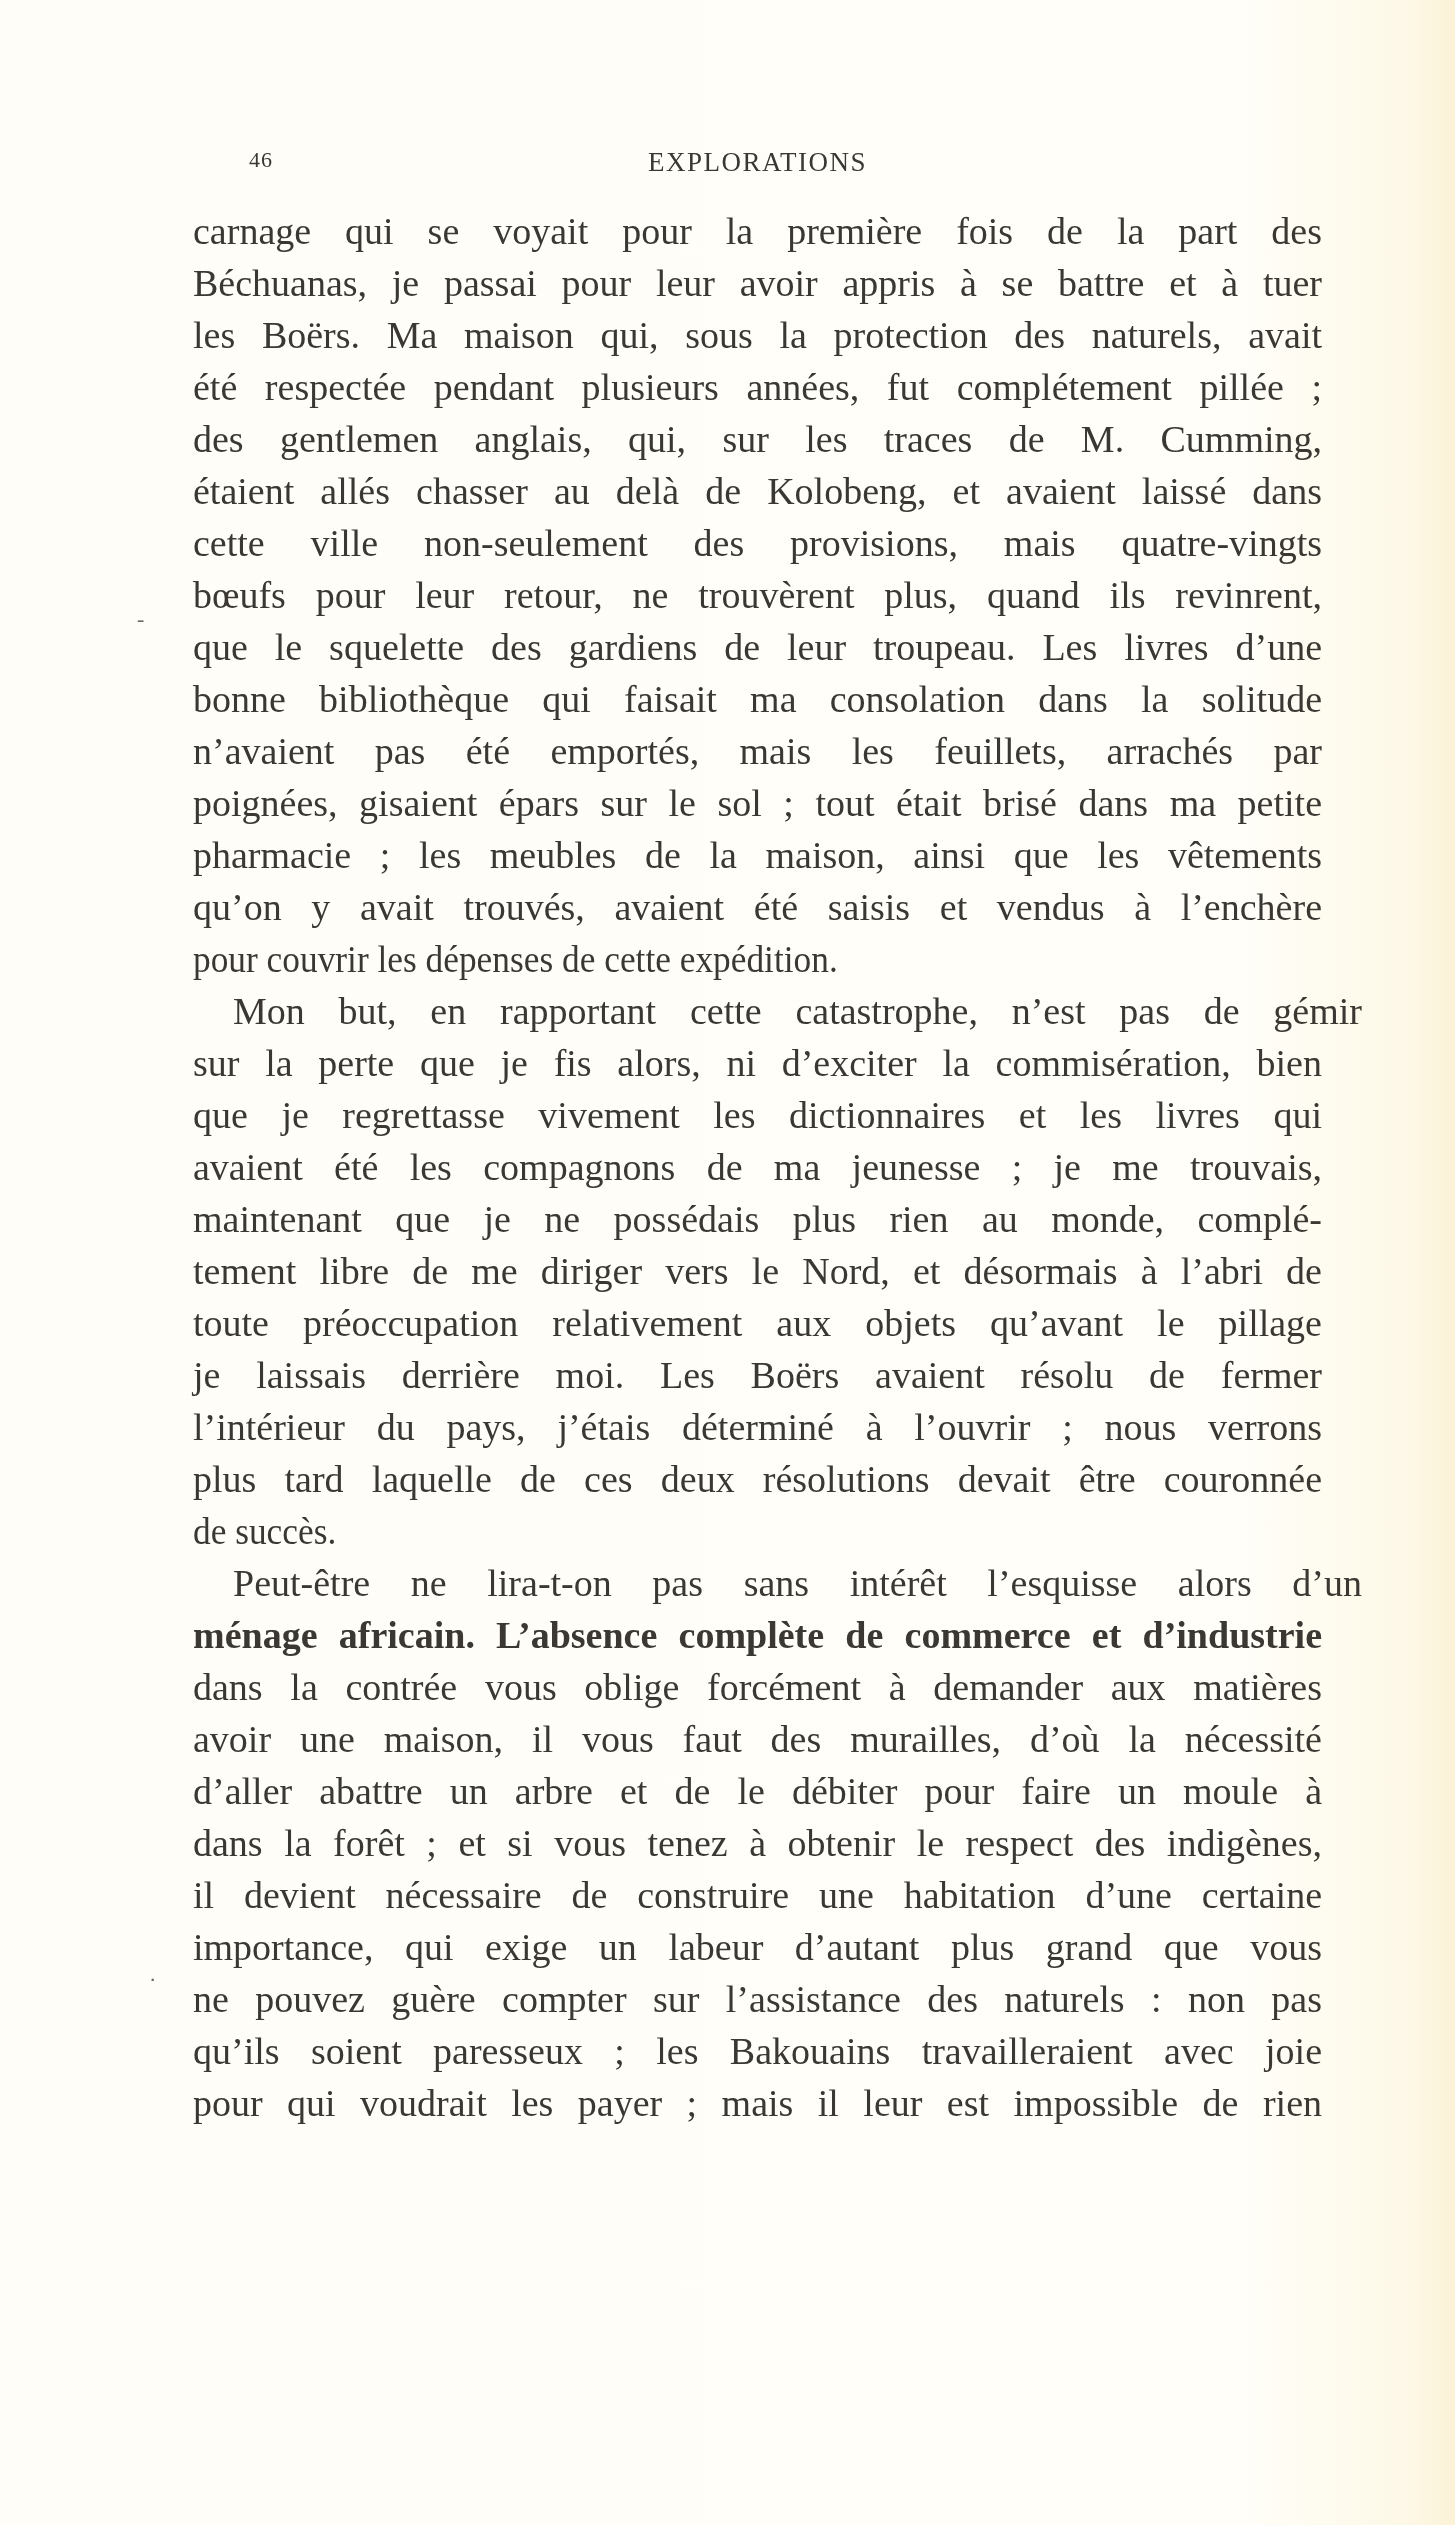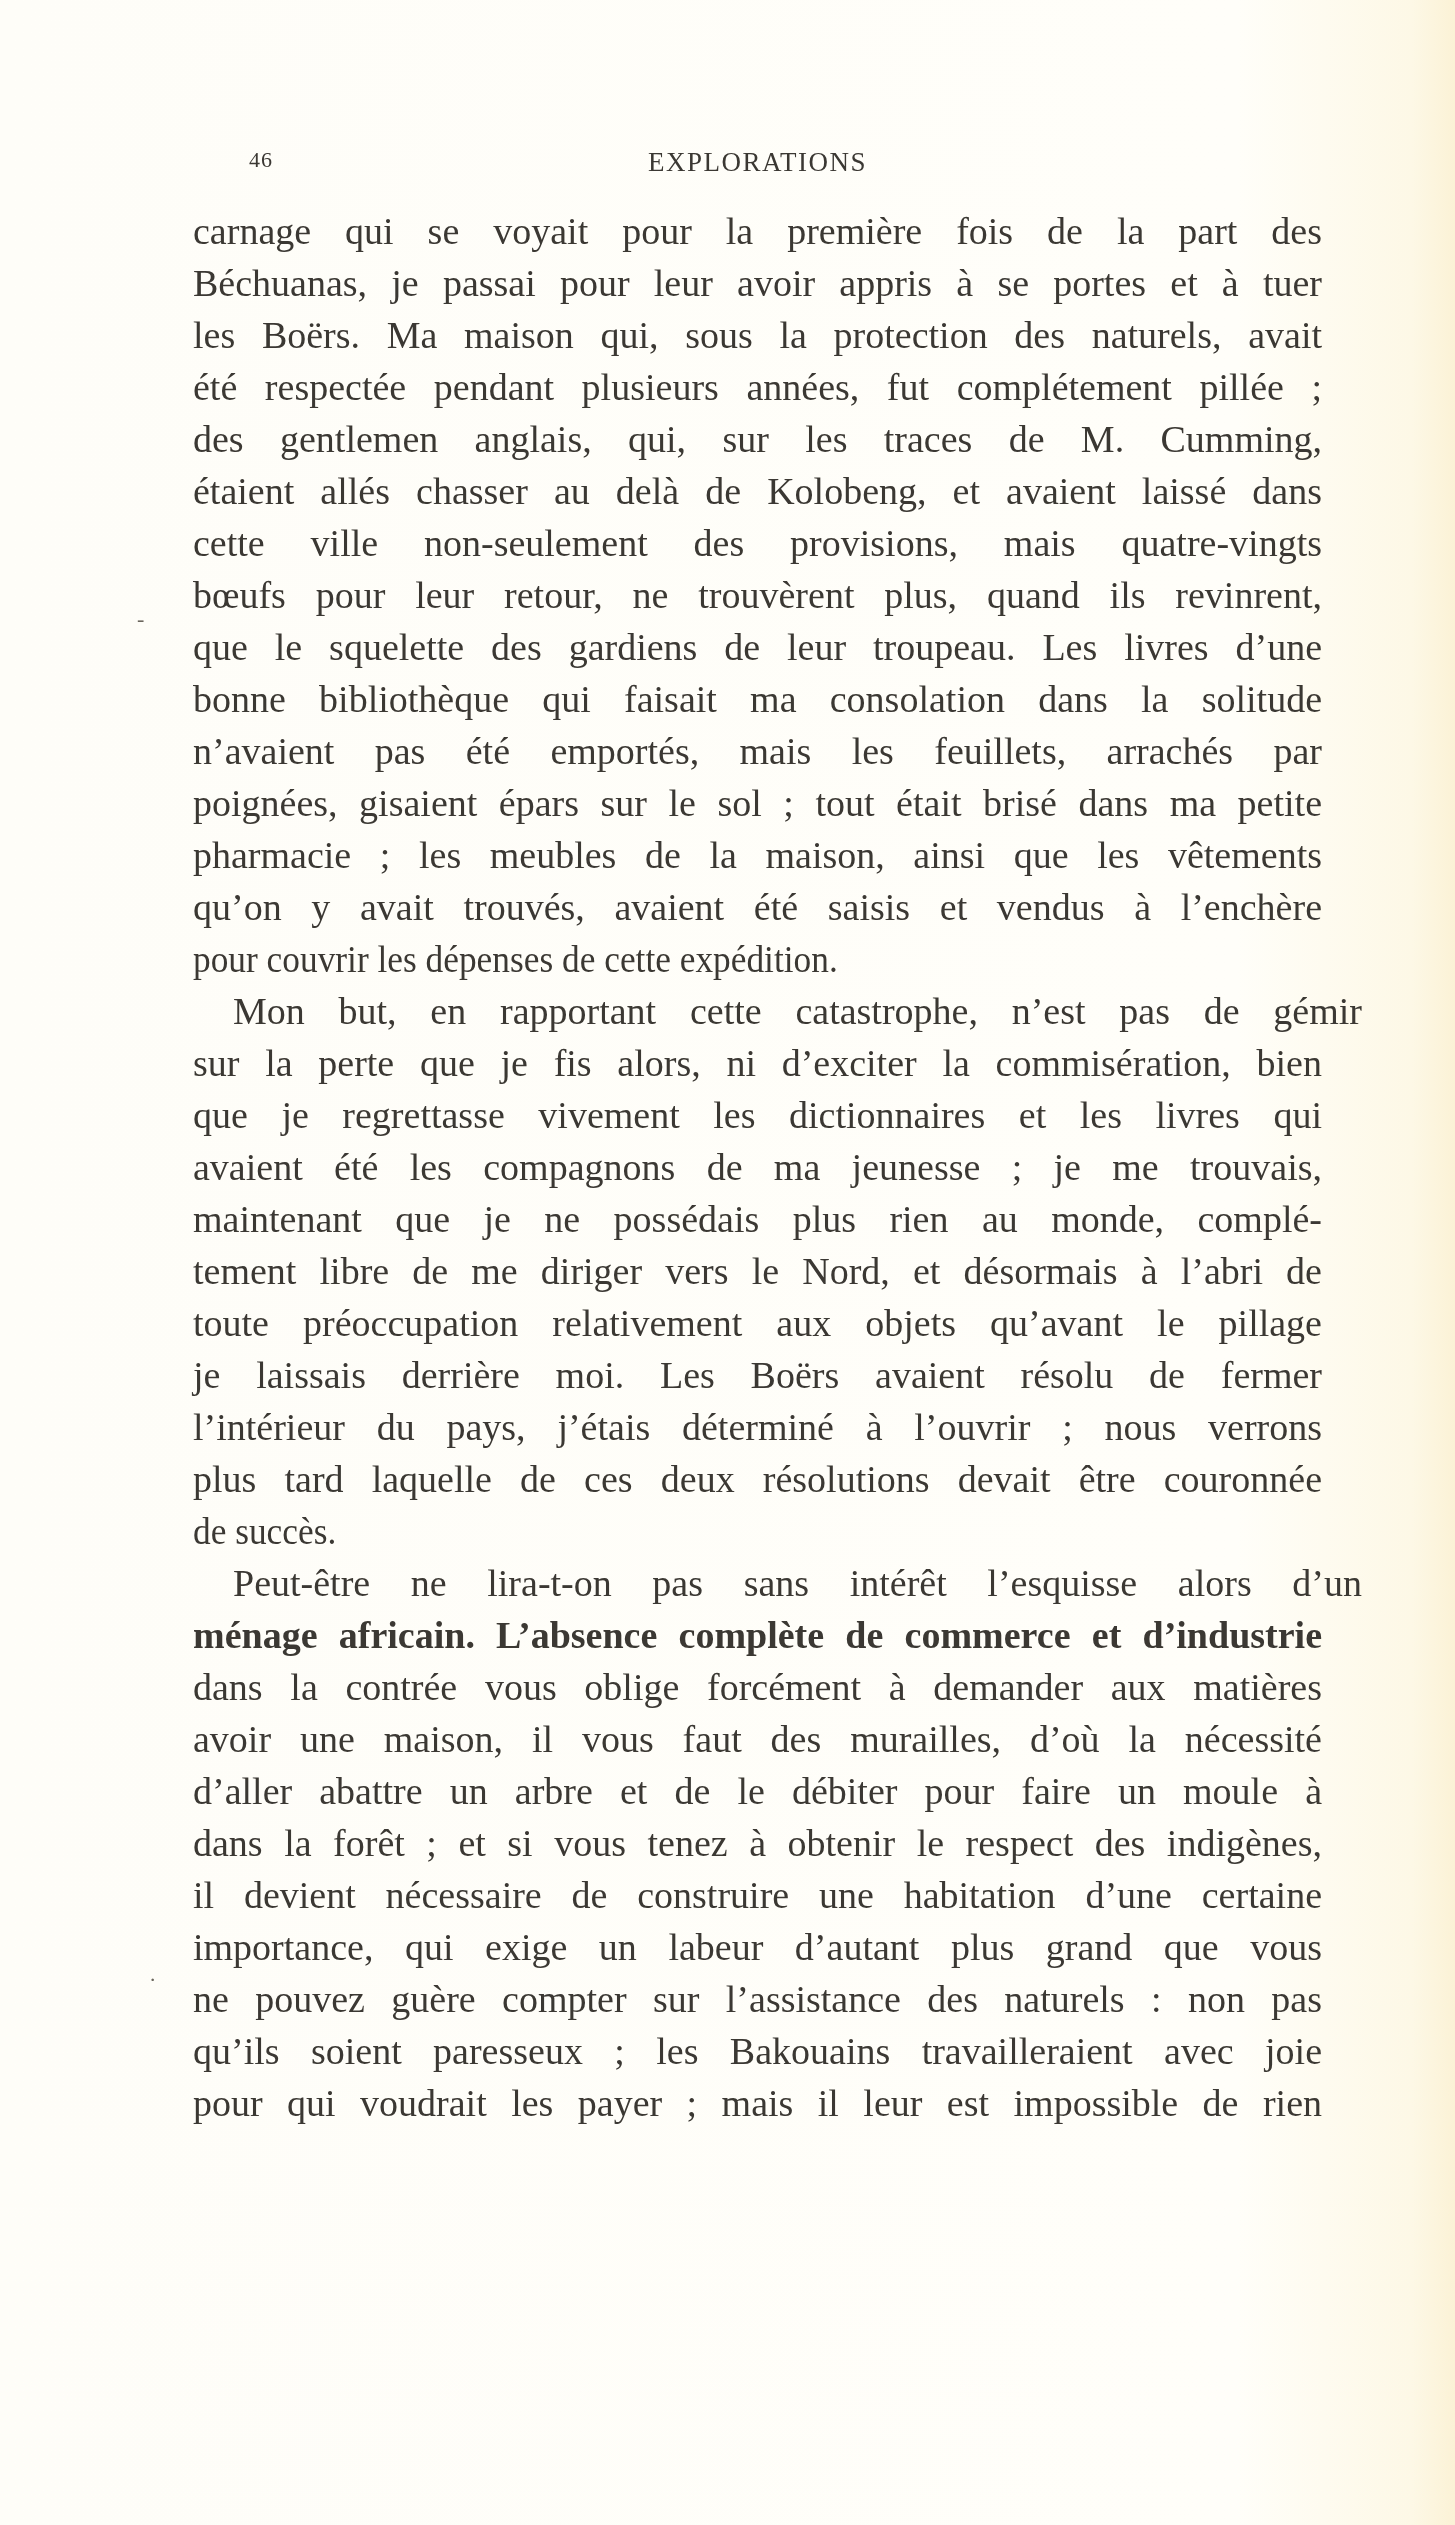--- a/index.html
+++ b/index.html
@@ -76,21 +76,21 @@
 <body>
 
 <div class="page">
   <div class="running-head">
     <span class="page-number">46</span>
     <span class="head-title">EXPLORATIONS</span>
   </div>
   <div class="body-text" id="body-text">
       <div class="paragraph">
         <span class="line" style="width: 1129px;">carnage qui se voyait pour la première fois de la part des</span>
-        <span class="line" style="width: 1129px;">Béchuanas, je passai pour leur avoir appris à se portes et à tuer</span>
+        <span class="line" style="width: 1129px;">Béchuanas, je passai pour leur avoir appris à se battre et à tuer</span>
         <span class="line" style="width: 1129px;">les Boërs. Ma maison qui, sous la protection des naturels, avait</span>
         <span class="line" style="width: 1129px;">été respectée pendant plusieurs années, fut complétement pillée ;</span>
         <span class="line" style="width: 1129px;">des gentlemen anglais, qui, sur les traces de M. Cumming,</span>
         <span class="line" style="width: 1129px;">étaient allés chasser au delà de Kolobeng, et avaient laissé dans</span>
         <span class="line" style="width: 1129px;">cette ville non-seulement des provisions, mais quatre-vingts</span>
         <span class="line" style="width: 1129px;">bœufs pour leur retour, ne trouvèrent plus, quand ils revinrent,</span>
         <span class="line" style="width: 1129px;">que le squelette des gardiens de leur troupeau. Les livres d’une</span>
         <span class="line" style="width: 1129px;">bonne bibliothèque qui faisait ma consolation dans la solitude</span>
         <span class="line" style="width: 1129px;">n’avaient pas été emportés, mais les feuillets, arrachés par</span>
         <span class="line" style="width: 1129px;">poignées, gisaient épars sur le sol ; tout était brisé dans ma petite</span>

